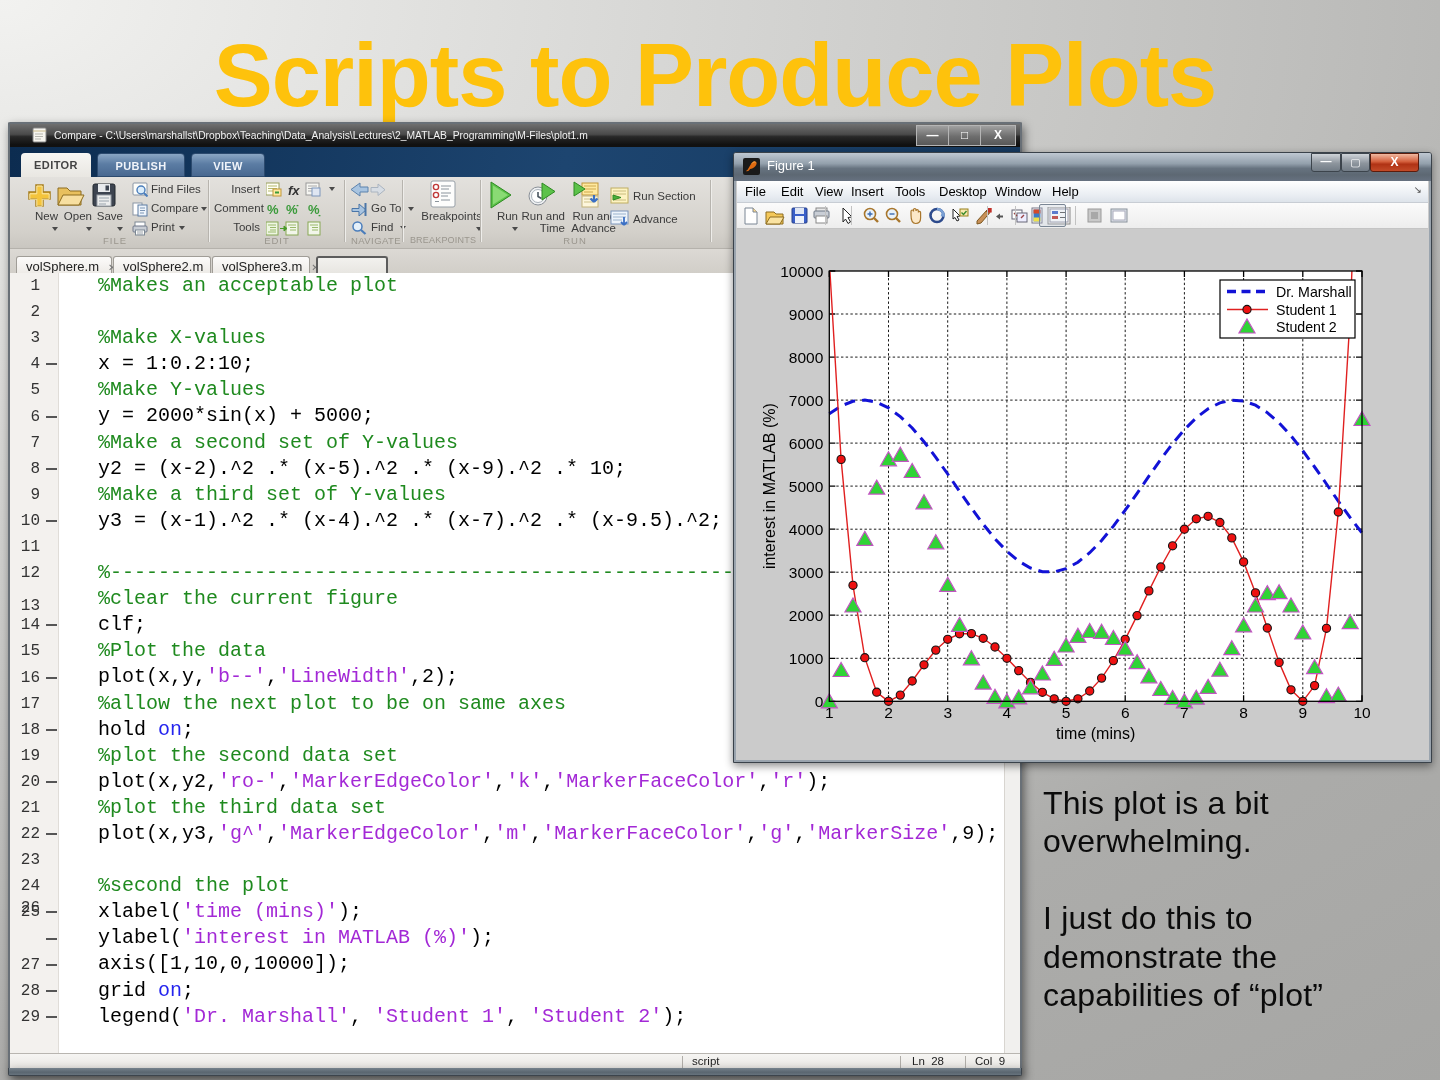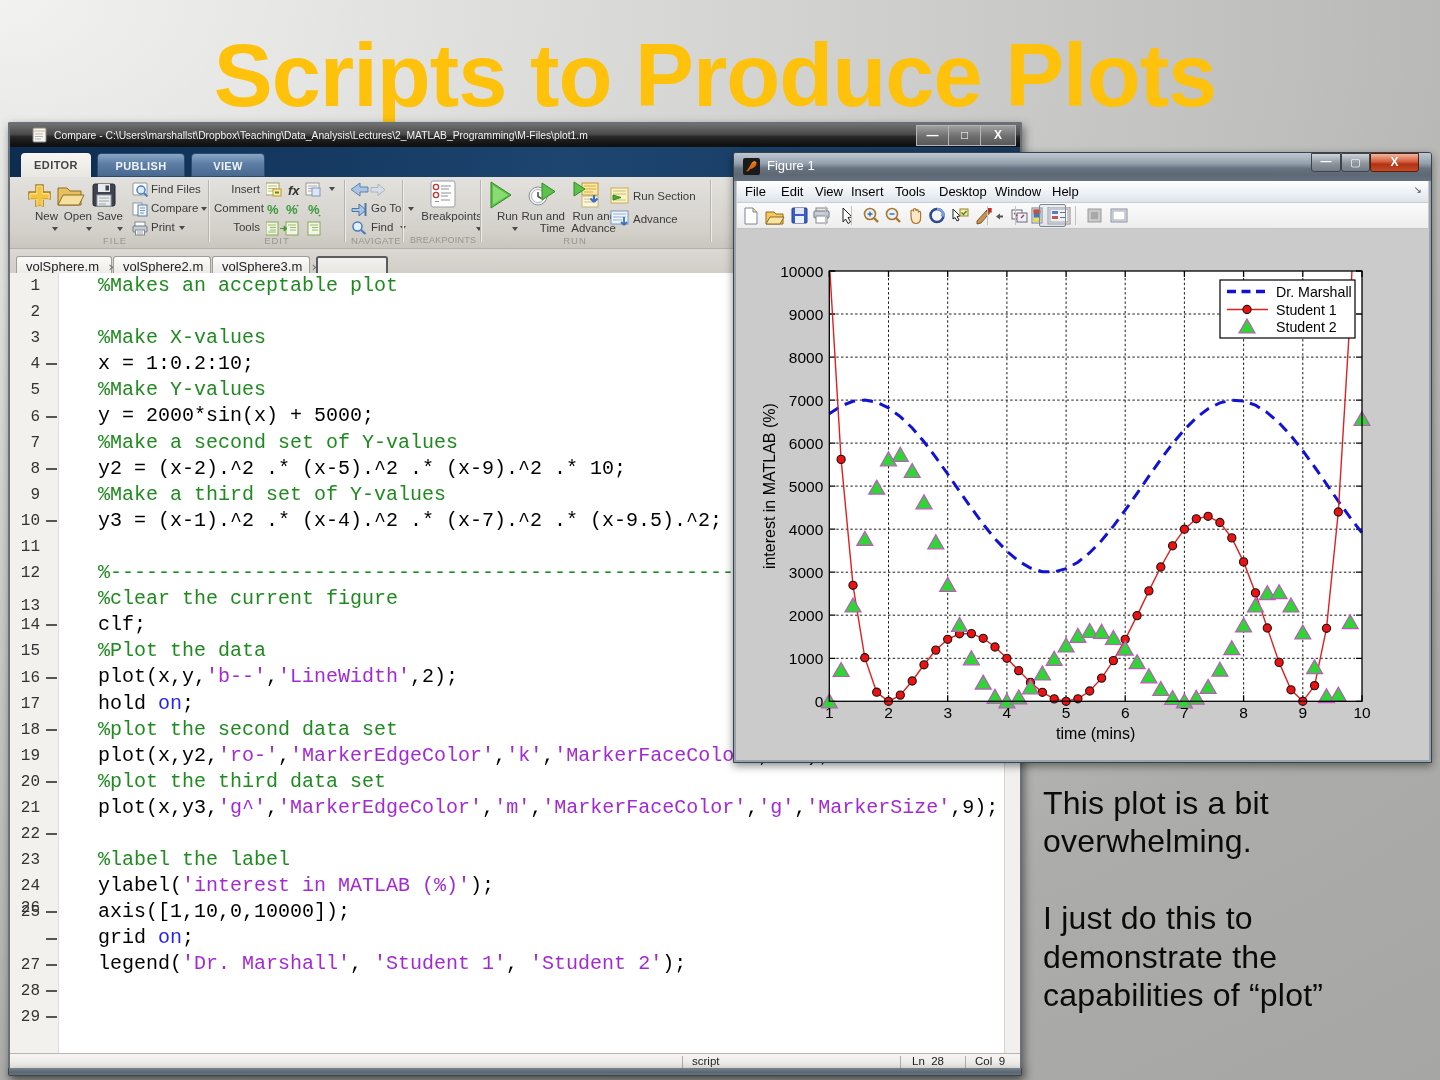--- a/index.html
+++ b/index.html
@@ -266,27 +266,29 @@
         <div style="height:26.1px;line-height:26.1px"><span class="c">%Make a second set of Y-values</span></div>
         <div style="height:26.1px;line-height:26.1px">y2 = (x-2).^2 .* (x-5).^2 .* (x-9).^2 .* 10;</div>
         <div style="height:26.1px;line-height:26.1px"><span class="c">%Make a third set of Y-values</span></div>
         <div style="height:26.1px;line-height:26.1px">y3 = (x-1).^2 .* (x-4).^2 .* (x-7).^2 .* (x-9.5).^2;</div>
         <div style="height:26.1px;line-height:26.1px">&nbsp;</div>
         <div style="height:26.1px;line-height:26.1px"><span class="c">%------------------------------------------------------------------------------</span></div>
         <div style="height:26.1px;line-height:26.1px"><span class="c">%clear the current figure</span></div>
         <div style="height:26.1px;line-height:26.1px">clf;</div>
         <div style="height:26.1px;line-height:26.1px"><span class="c">%Plot the data</span></div>
         <div style="height:26.1px;line-height:26.1px">plot(x,y,<span class="s">'b--'</span>,<span class="s">'LineWidth'</span>,2);</div>
+        <div style="height:26.1px;line-height:26.1px"><span class="c">%allow the next plot to be on same axes</span></div>
         <div style="height:26.1px;line-height:26.1px">hold <span class="k">on</span>;</div>
         <div style="height:26.1px;line-height:26.1px"><span class="c">%plot the second data set</span></div>
         <div style="height:26.1px;line-height:26.1px">plot(x,y2,<span class="s">'ro-'</span>,<span class="s">'MarkerEdgeColor'</span>,<span class="s">'k'</span>,<span class="s">'MarkerFaceColor'</span>,<span class="s">'r'</span>);</div>
         <div style="height:26.1px;line-height:26.1px"><span class="c">%plot the third data set</span></div>
         <div style="height:26.1px;line-height:26.1px">plot(x,y3,<span class="s">'g^'</span>,<span class="s">'MarkerEdgeColor'</span>,<span class="s">'m'</span>,<span class="s">'MarkerFaceColor'</span>,<span class="s">'g'</span>,<span class="s">'MarkerSize'</span>,9);</div>
         <div style="height:26.1px;line-height:26.1px">&nbsp;</div>
-        <div style="height:26.1px;line-height:26.1px"><span class="c">%label the label</span></div>
+        <div style="height:26.1px;line-height:26.1px"><span class="c">%second the plot</span></div>
+        <div style="height:26.1px;line-height:26.1px">xlabel(<span class="s">'time (mins)'</span>);</div>
         <div style="height:26.1px;line-height:26.1px">ylabel(<span class="s">'interest in MATLAB (%)'</span>);</div>
         <div style="height:26.1px;line-height:26.1px">axis([1,10,0,10000]);</div>
         <div style="height:26.1px;line-height:26.1px">grid <span class="k">on</span>;</div>
         <div style="height:26.1px;line-height:26.1px">legend(<span class="s">'Dr. Marshall'</span>, <span class="s">'Student 1'</span>, <span class="s">'Student 2'</span>);</div>
       </div>
  </div>
  <div id="vsb"></div>
  <div id="sbar">
   <span class="abs" style="left:672px;top:2px;height:12px;border-left:1px solid #b0ada8"></span>
   <span class="abs" style="left:682px;top:1px">script</span>

